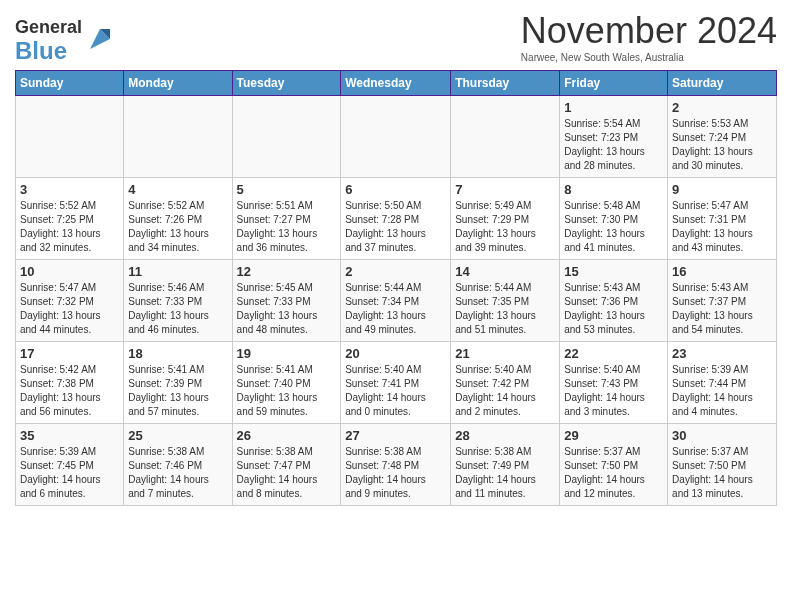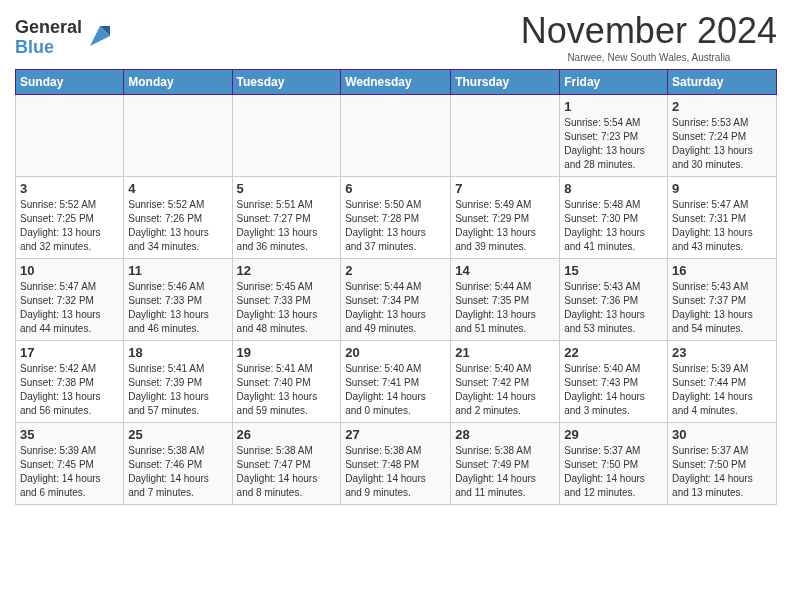--- a/index.html
+++ b/index.html
@@ -25,32 +25,32 @@
       display: flex;
       flex-direction: column;
       line-height: 1.1;
     }
     .logo-general {
       font-size: 18px;
       font-weight: bold;
       color: #333;
     }
     .logo-blue {
-      font-size: 18px;
+      font-size: 24px;
       font-weight: bold;
       color: #4a90c4;
     }
     .logo-icon {
       width: 28px;
       height: 28px;
       margin-left: 4px;
       margin-top: -4px;
     }
     .title-block {
-      text-align: center;
+      text-align: left;
       margin-left: 32px;
     }
     .month-title {
       font-size: 36px;
       color: #333;
       font-weight: normal;
     }
     .location {
       font-size: 10px;
       color: #555;

